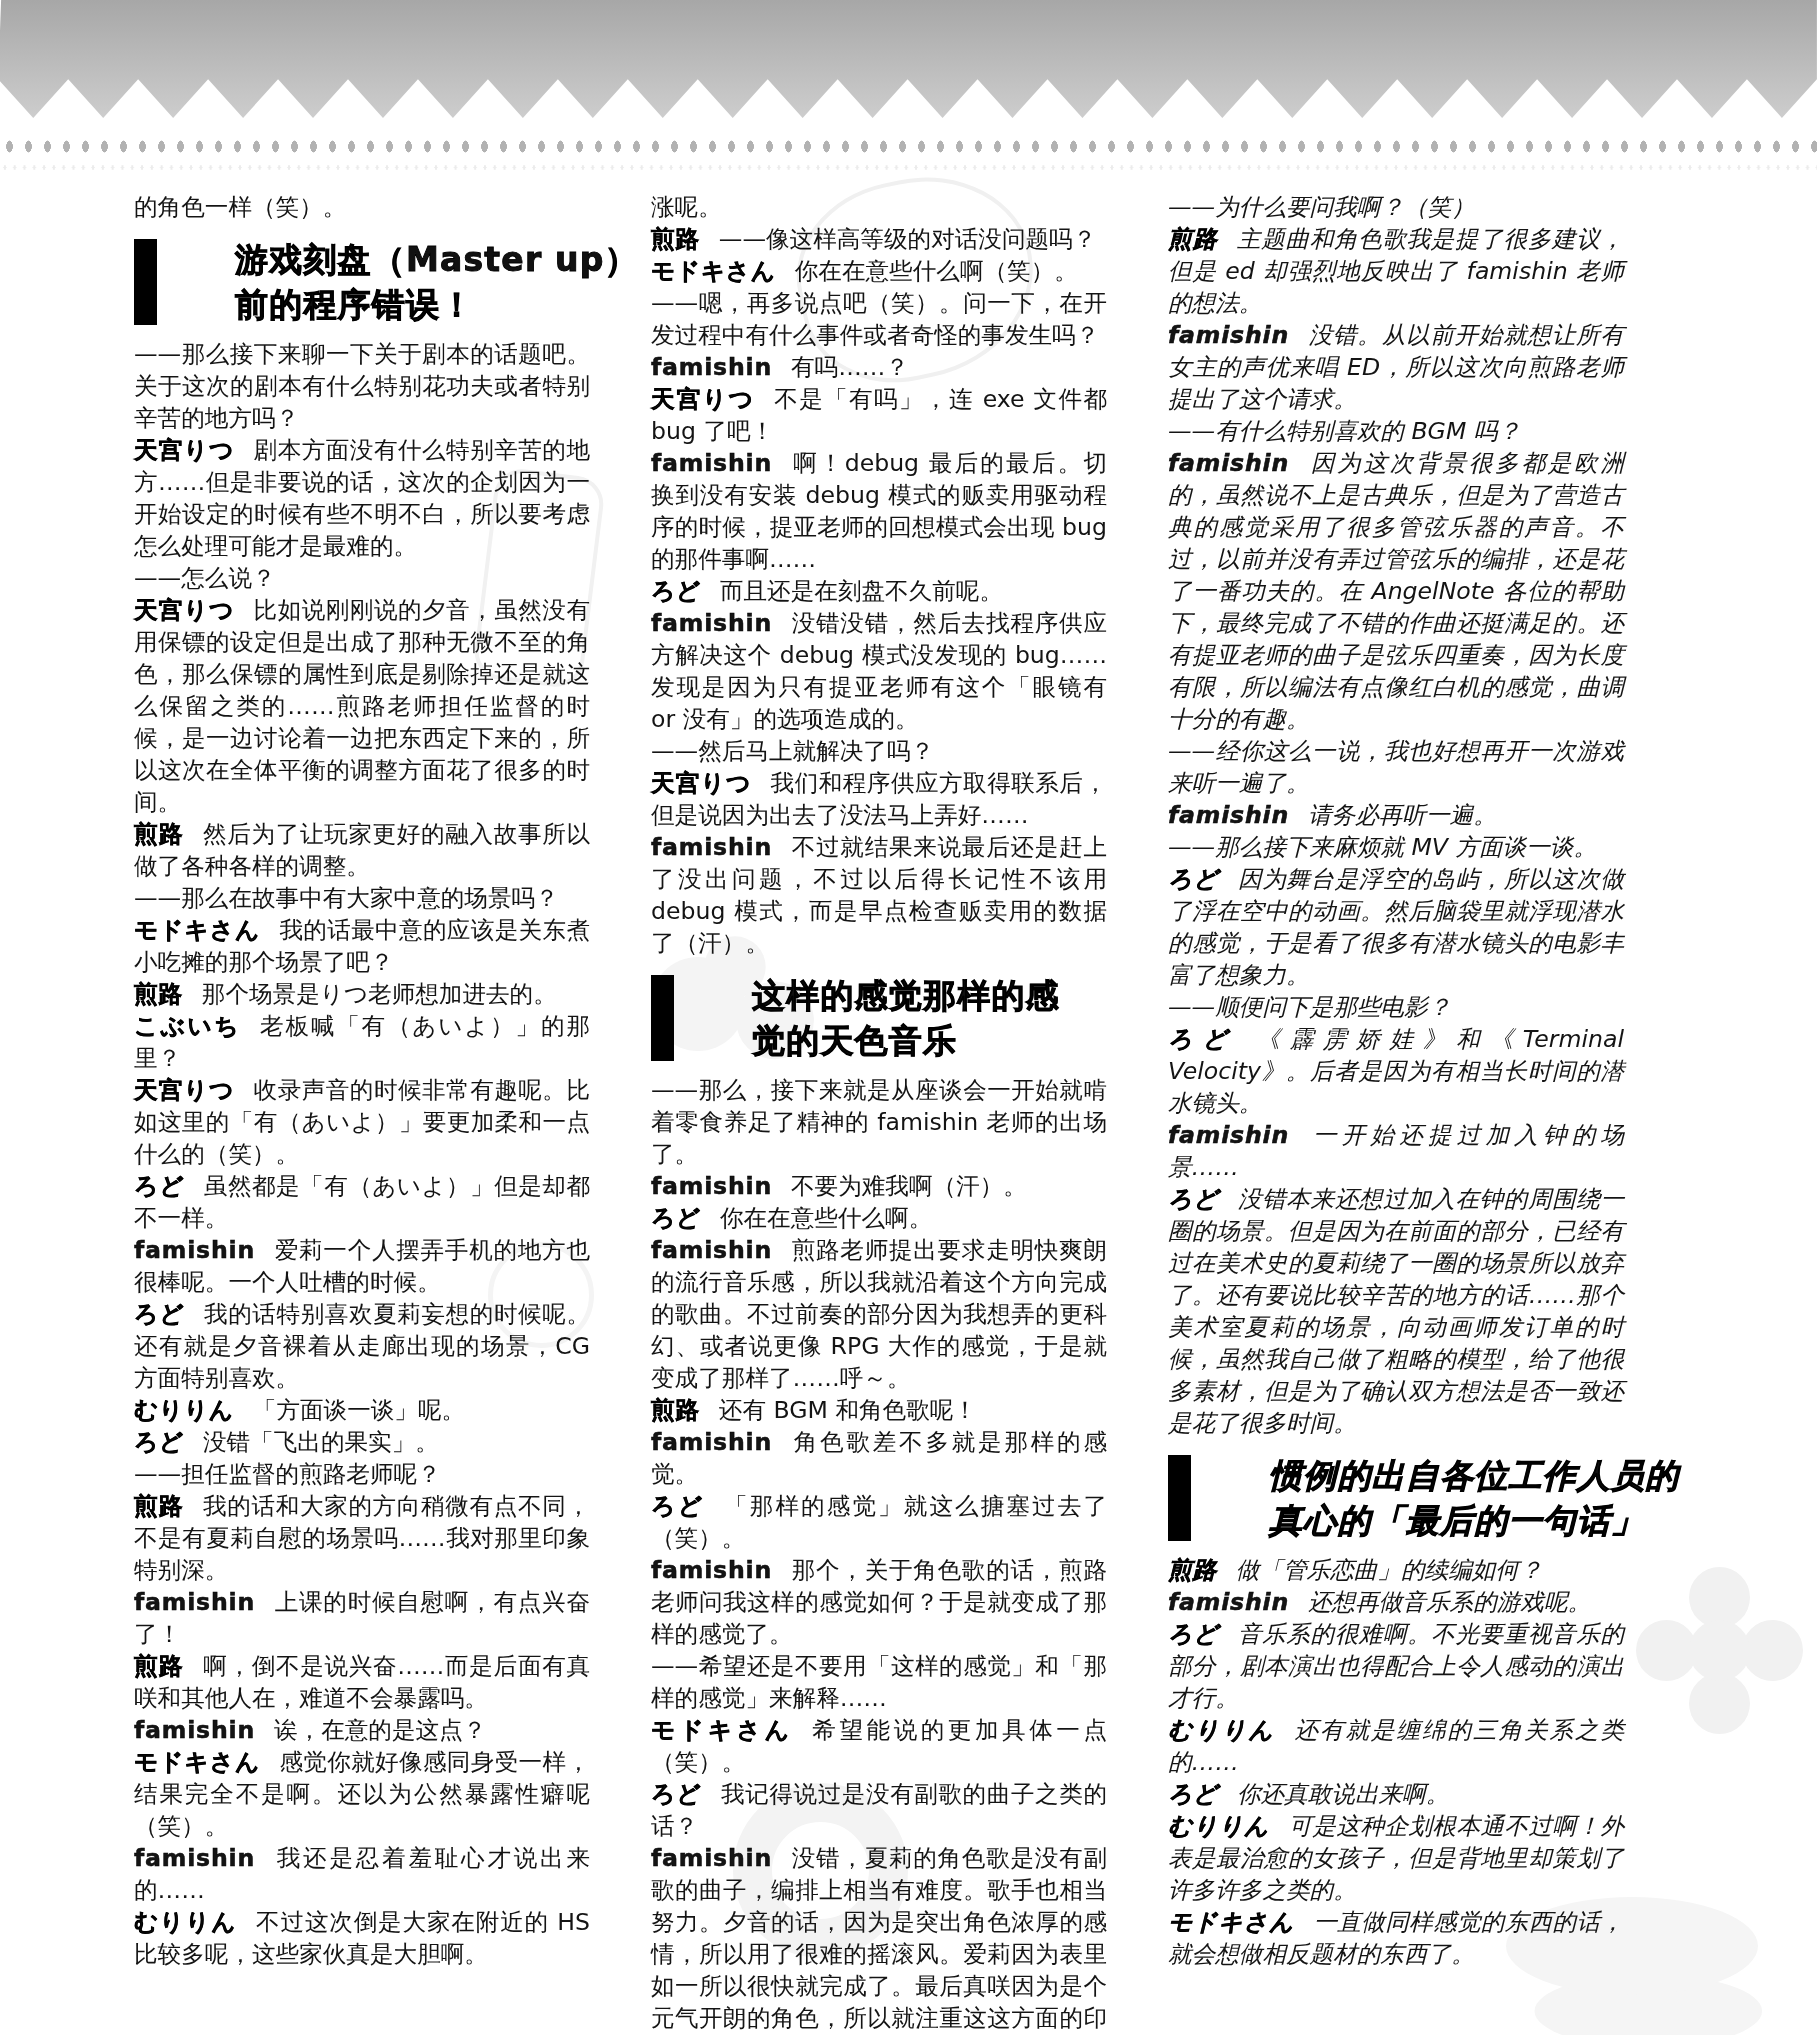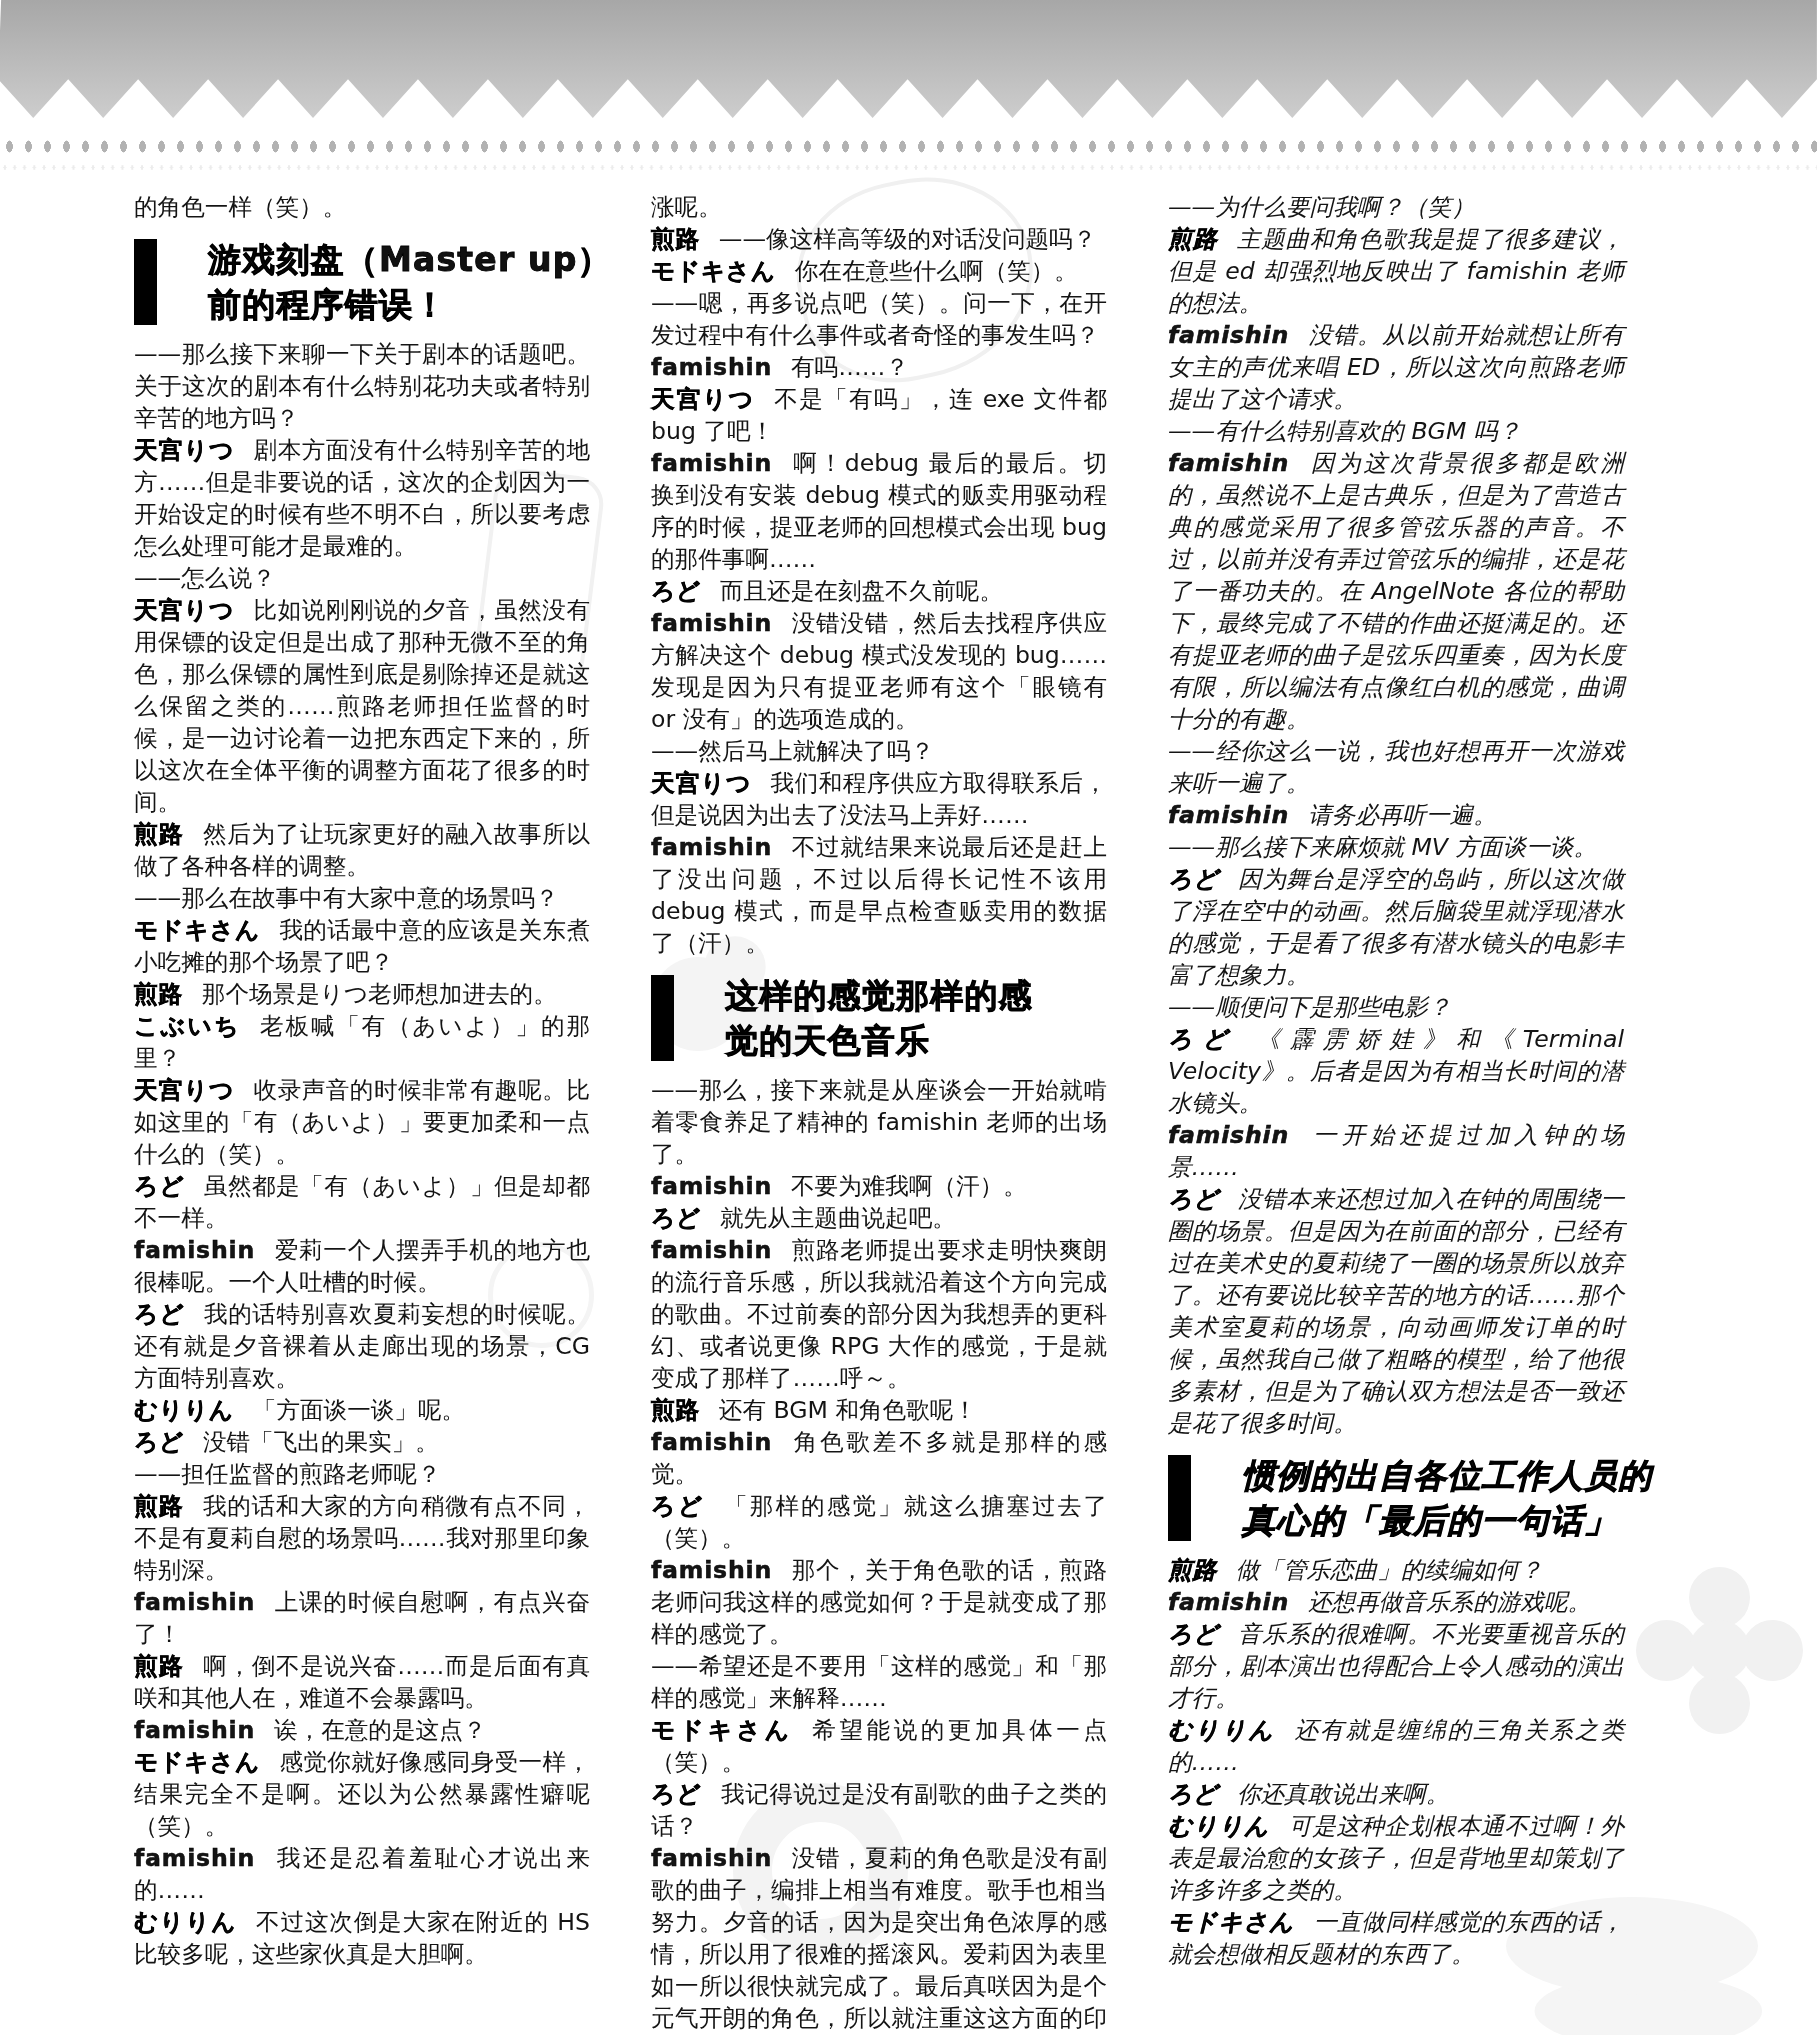--- a/index.html
+++ b/index.html
@@ -30,21 +30,21 @@
   
   .col{position:absolute;top:191px;width:456px;z-index:4;}
   #col1{left:134px;}
   #col2{left:651px;}
   #col3{left:1168px;font-style:italic;}
   .para{margin:0;font-size:23.6px;line-height:32px;text-align:justify;color:#141414;
         overflow-wrap:break-word;}
   .spk{font-weight:700;letter-spacing:0.8px;margin-right:19px;-webkit-text-stroke:0.5px #000;}
   .heading{display:flex;align-items:stretch;margin:14px 0 11.4px 0;}
   .heading .bar{flex:0 0 23px;background:#000;margin:2.4px 0;}
-  .hlines{display:flex;flex-direction:column;padding-left:51px;}
+  .hlines{display:flex;flex-direction:column;padding-left:78px;}
   .hline{font-size:33px;line-height:45px;font-weight:800;letter-spacing:1.2px;
          -webkit-text-stroke:0.9px #000;white-space:nowrap;}
 </style>
 </head>
 <body>
 
 <div id="page">
 
   <div class="wm wm1"></div>
   <div class="wm wm2"></div>
@@ -163,21 +163,21 @@
     <span class="hlines">
           <span class="hline">这样的感觉那样的感</span>
           <span class="hline">觉的天色音乐</span>
         </span>
   </div>
 
   <p class="para"><span class="txt">——那么，接下来就是从座谈会一开始就啃着零食养足了精神的 famishin 老师的出场了。</span></p>
 
   <p class="para"><b class="spk">famishin</b><span class="txt">不要为难我啊（汗）。</span></p>
 
-  <p class="para"><b class="spk">ろど</b><span class="txt">就先从主题曲说起吧。</span></p>
+  <p class="para"><b class="spk">ろど</b><span class="txt">你在在意些什么啊。</span></p>
 
   <p class="para"><b class="spk">famishin</b><span class="txt">煎路老师提出要求走明快爽朗的流行音乐感，所以我就沿着这个方向完成的歌曲。不过前奏的部分因为我想弄的更科幻、或者说更像 RPG 大作的感觉，于是就变成了那样了……呼～。</span></p>
 
   <p class="para"><b class="spk">煎路</b><span class="txt">还有 BGM 和角色歌呢！</span></p>
 
   <p class="para"><b class="spk">famishin</b><span class="txt">角色歌差不多就是那样的感觉。</span></p>
 
   <p class="para"><b class="spk">ろど</b><span class="txt">「那样的感觉」就这么搪塞过去了（笑）。</span></p>
 
   <p class="para"><b class="spk">famishin</b><span class="txt">那个，关于角色歌的话，煎路老师问我这样的感觉如何？于是就变成了那样的感觉了。</span></p>

